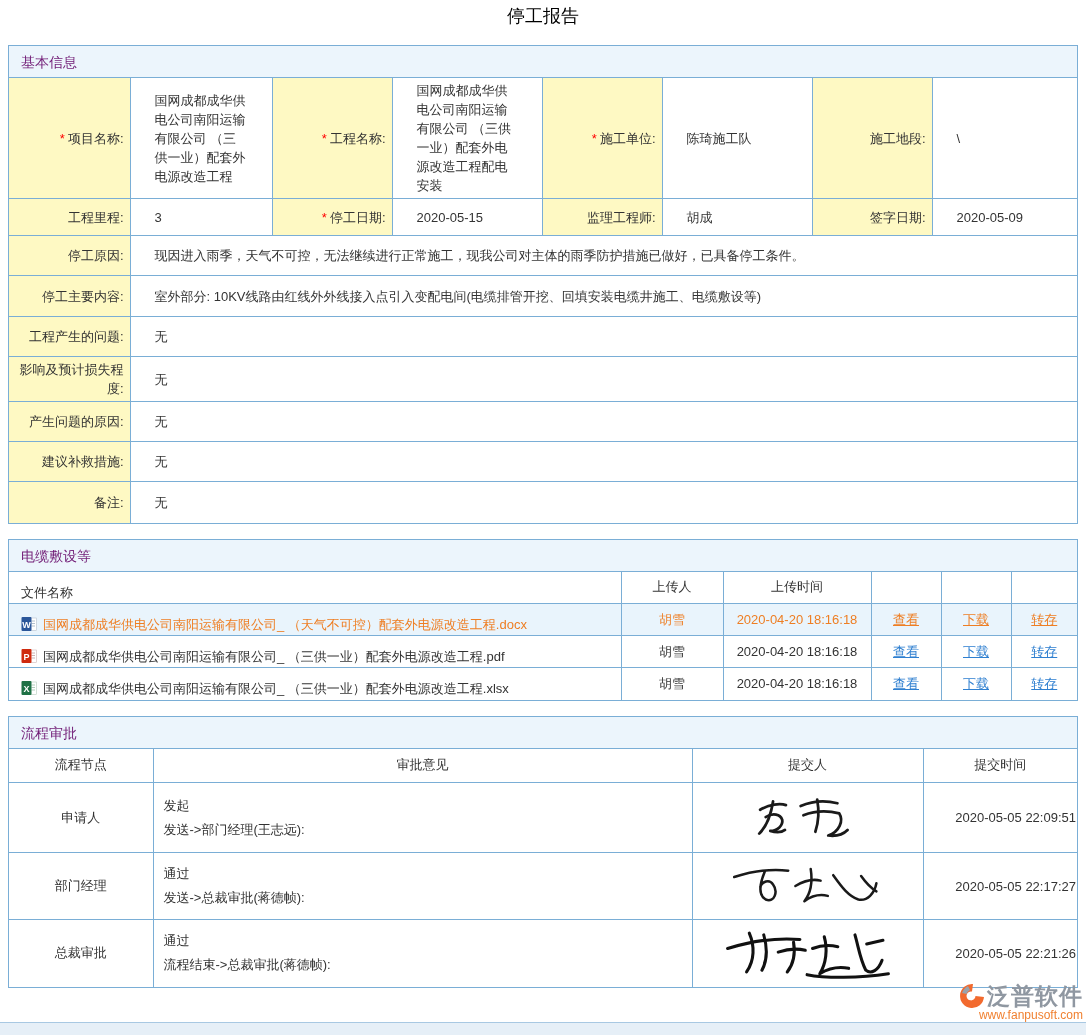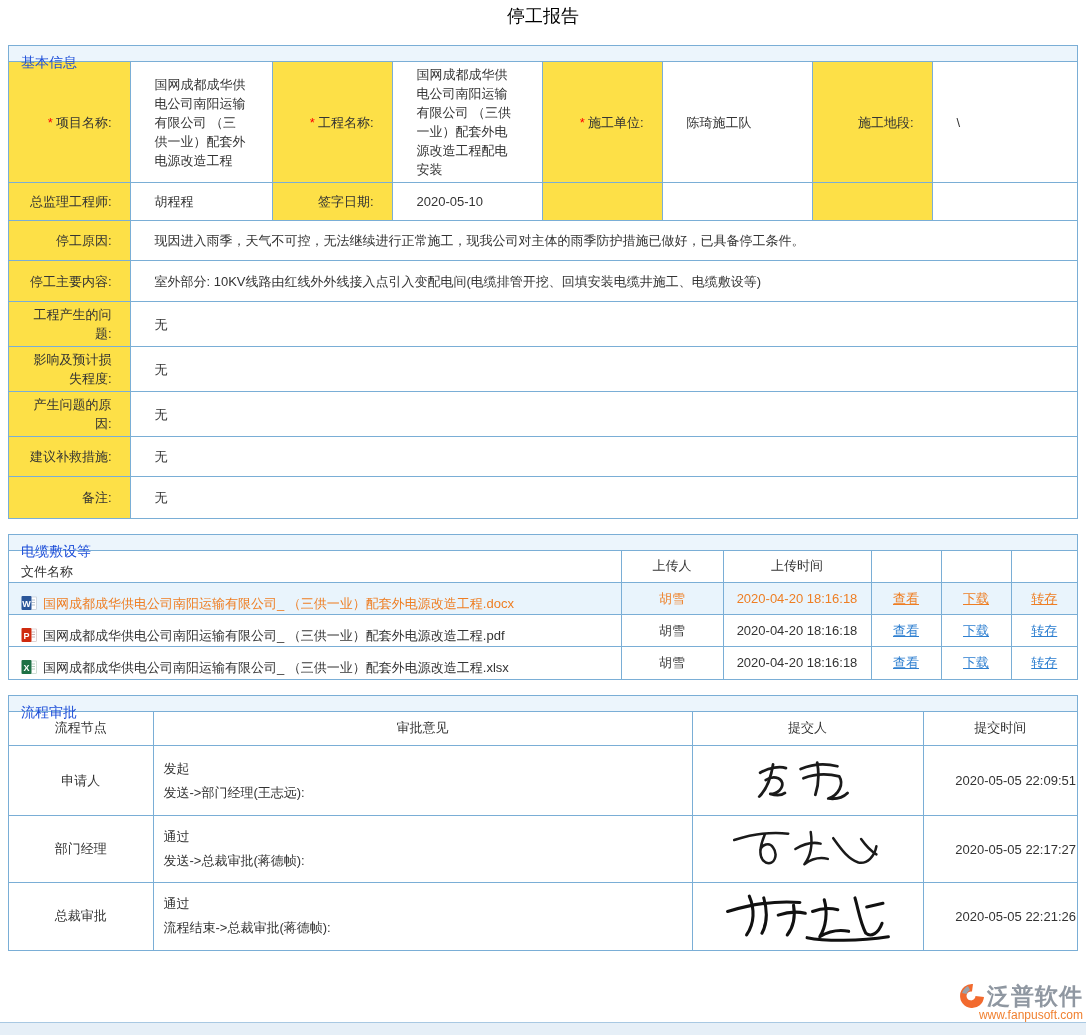--- a/index.html
+++ b/index.html
@@ -6,27 +6,27 @@
   html,body { margin:0; padding:0; }
   body {
     width:1086px; height:1035px; position:relative; overflow:hidden;
     background:#ffffff; color:#333;
     font-family:"Liberation Sans","DejaVu Sans",sans-serif;
   }
   .page-title { margin:4px 0 0; height:24px; line-height:24px; text-align:center;
     font-size:18px; font-weight:normal; color:#000; }
   .panel { margin:15px 8px 0; border:1px solid #7aaed6; background:#fff; }
   .panel.first { margin-top:17px; }
-  .panel-header { height:16px; line-height:32px; padding-left:12px;
-    background:#ecf5fc; border-bottom:1px solid #7aaed6; font-size:14px; color:#1d4ed8; }
+  .panel-header { height:32px; line-height:32px; padding-left:12px;
+    background:#ecf5fc; border-bottom:1px solid #7aaed6; font-size:14px; color:#701a75; }
   table { width:100%; border-collapse:collapse; border-style:hidden; table-layout:fixed; }
   td, th { border:1px solid #7aaed6; font-size:13px; font-weight:normal; color:#333;
     overflow:hidden; }
   
-  .form-table .lbl { background:#fde047; text-align:right; padding:3px 18px; line-height:19px; vertical-align:middle; }
+  .form-table .lbl { background:#fef9c3; text-align:right; padding:3px 6px; line-height:19px; vertical-align:middle; }
   .form-table .val { background:#fff; text-align:left; padding:3px 24px; line-height:19px; vertical-align:middle; word-break:break-all; }
   .req { color:#ff0000; margin-right:3px; }
   .row-tall td { height:96px; }
   .row-m td { height:37px; }
   .row-m2 td { height:38px; }
   .row-f td { height:40px; }
   .row-f2 td { height:41px; }
   
   .att-table th { height:32px; background:#fff; }
   .att-table td { height:32px; }
@@ -79,29 +79,29 @@
       <tr class="row-tall">
         <td class="lbl"><span class="req">*</span><span>项目名称:</span></td>
         <td class="val">国网成都成华供电公司南阳运输有限公司 （三供一业）配套外电源改造工程</td>
         <td class="lbl"><span class="req">*</span><span>工程名称:</span></td>
         <td class="val">国网成都成华供电公司南阳运输有限公司 （三供一业）配套外电源改造工程配电安装</td>
         <td class="lbl"><span class="req">*</span><span>施工单位:</span></td>
         <td class="val">陈琦施工队</td>
         <td class="lbl"><span>施工地段:</span></td>
         <td class="val">\</td>
       </tr>
-      <tr class="row-m2">
-        <td class="lbl"><span>总监理工程师:</span></td>
-        <td class="val">胡程程</td>
+      <tr class="row-m">
+        <td class="lbl"><span>工程里程:</span></td>
+        <td class="val">3</td>
+        <td class="lbl"><span class="req">*</span><span>停工日期:</span></td>
+        <td class="val">2020-05-15</td>
+        <td class="lbl"><span>监理工程师:</span></td>
+        <td class="val">胡成</td>
         <td class="lbl"><span>签字日期:</span></td>
-        <td class="val">2020-05-10</td>
-        <td class="lbl"><span></span></td>
-        <td class="val"></td>
-        <td class="lbl"><span></span></td>
-        <td class="val"></td>
+        <td class="val">2020-05-09</td>
       </tr>
       <tr class="row-f">
         <td class="lbl">停工原因:</td>
         <td class="val" colspan="7">现因进入雨季，天气不可控，无法继续进行正常施工，现我公司对主体的雨季防护措施已做好，已具备停工条件。</td>
       </tr>
       <tr class="row-f2">
         <td class="lbl">停工主要内容:</td>
         <td class="val" colspan="7">室外部分: 10KV线路由红线外外线接入点引入变配电间(电缆排管开挖、回填安装电缆井施工、电缆敷设等)</td>
       </tr>
       <tr class="row-f">
@@ -150,21 +150,21 @@
       </tr>
       <tr class="hl">
         <td class="att-name">
           <svg class="file-icon" width="16" height="16" viewBox="0 0 16 16">
                 <rect x="9" y="2" width="6.5" height="12.5" fill="#ffffff" stroke="#b5c0cc" stroke-width="0.6"></rect>
                 <line x1="10.5" y1="5" x2="14" y2="5" stroke="#9fb0c0" stroke-width="0.8"></line>
                 <line x1="10.5" y1="7.5" x2="14" y2="7.5" stroke="#9fb0c0" stroke-width="0.8"></line>
                 <line x1="10.5" y1="10" x2="14" y2="10" stroke="#9fb0c0" stroke-width="0.8"></line>
                 <rect x="0.5" y="1" width="10" height="14" rx="1" fill="#2a5699"></rect>
                 <text x="5.5" y="11.5" font-size="9" font-weight="bold" fill="#ffffff" text-anchor="middle">W</text>
-              </svg><span>国网成都成华供电公司南阳运输有限公司_ （三供一业）配套外电源改造工程.docx</span>
+              </svg><span>国网成都成华供电公司南阳运输有限公司_ （天气不可控）配套外电源改造工程.docx</span>
         </td>
         <td class="att-center">胡雪</td>
         <td class="att-center">2020-04-20 18:16:18</td>
         <td class="att-center"><span class="link">查看</span></td>
         <td class="att-center"><span class="link">下载</span></td>
         <td class="att-center"><span class="link">转存</span></td>
       </tr>
       <tr>
         <td class="att-name">
           <svg class="file-icon" width="16" height="16" viewBox="0 0 16 16">

